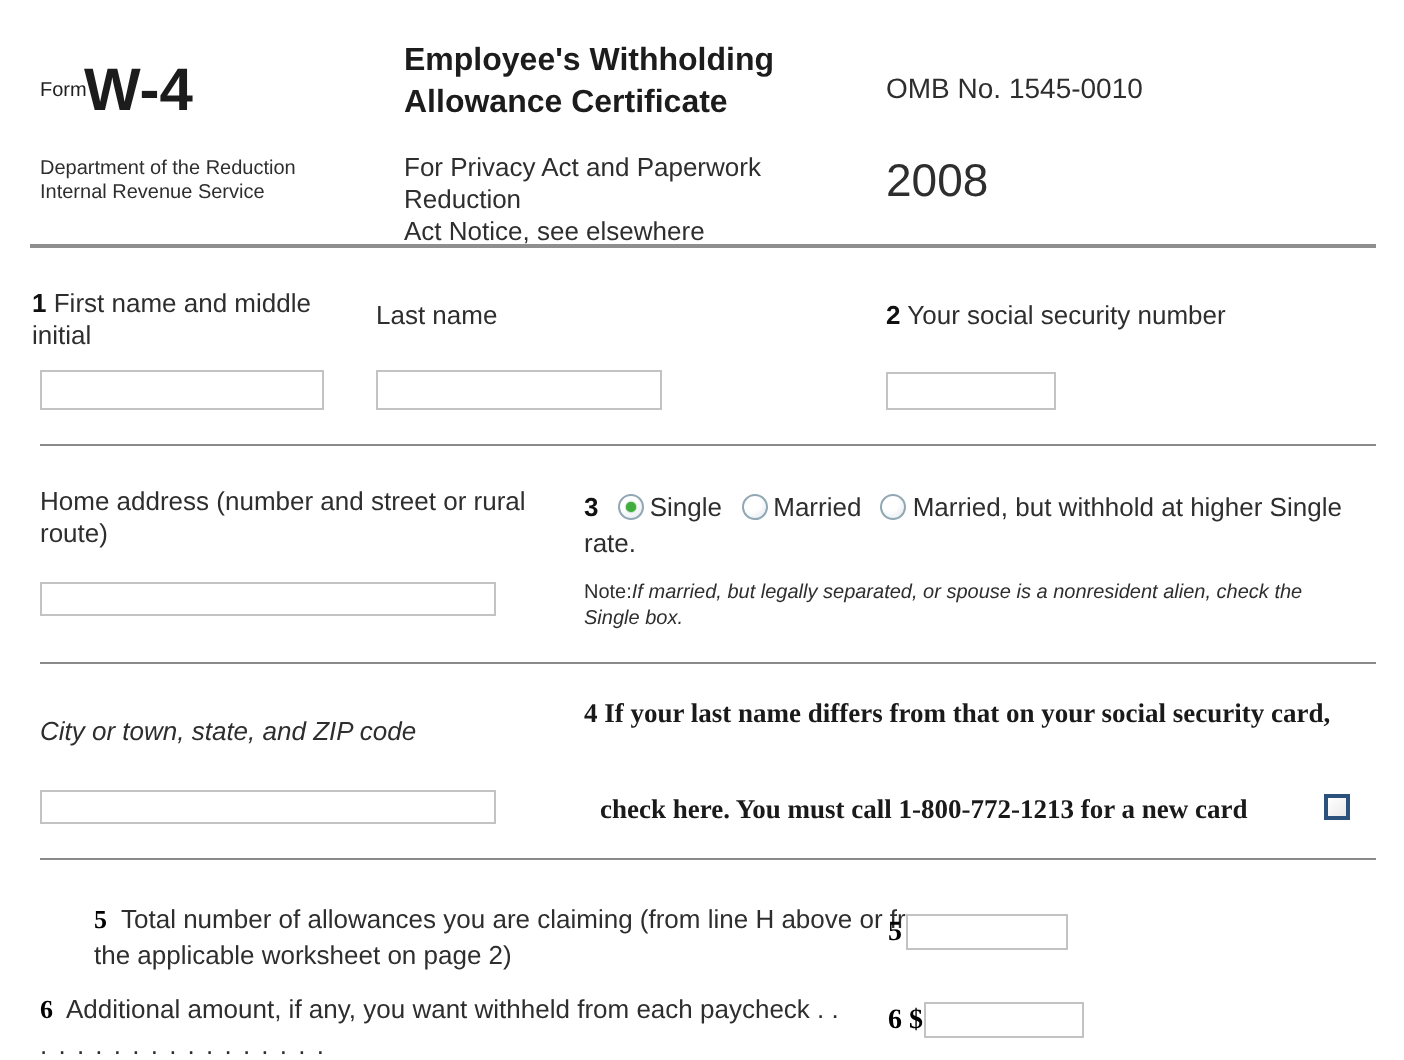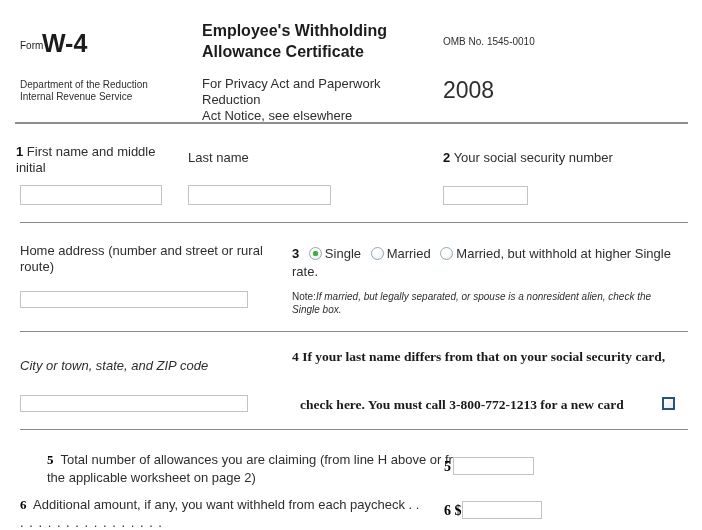--- a/index.html
+++ b/index.html
@@ -6,25 +6,25 @@
   .page{
     position:relative;width:702px;height:530px;background:#ffffff;
     font-family:"Liberation Sans", sans-serif;color:#303030;overflow:hidden;
   }
   .abs{position:absolute;}
   .hr{position:absolute;border-top:2px solid #8f8f8f;height:0;}
   .hr.thin{border-top:1px solid #8a8a8a;}
   .b{font-weight:bold;color:#111;}
   .serifb{font-family:"Liberation Serif", serif;font-weight:bold;color:#000;}
   .form-word{font-size:10px;color:#222;}
-  .form-number{font-size:25px;font-weight:bold;color:#1c1c1c;letter-spacing:0px;}
+  .form-number{font-size:30px;font-weight:bold;color:#1c1c1c;letter-spacing:0px;}
   .dept{font-size:10px;line-height:12px;color:#2e2e2e;}
   .title{font-size:16px;font-weight:bold;line-height:21px;color:#1c1c1c;}
   .privacy{font-size:13px;line-height:16px;color:#2e2e2e;}
-  .omb{font-size:10px;color:#2e2e2e;}
+  .omb{font-size:14px;color:#2e2e2e;}
   .year{font-size:23px;color:#2e2e2e;}
   .lbl{font-size:13px;line-height:16px;color:#2e2e2e;}
   .txtin{
     position:absolute;border:1px solid #c3c3c3;background:#fff;
     font-family:"Liberation Sans", sans-serif;font-size:12px;color:#222;
     padding:0 2px;box-sizing:border-box;
   }
   .radio{
     display:inline-block;width:13px;height:13px;border-radius:50%;
     border:1px solid #91a7b4;background:radial-gradient(circle at 35% 30%, #ffffff 40%, #dde6ec);
@@ -105,21 +105,21 @@
 
   <div class="hr thin" style="left:20px;top:331px;width:668px;"></div>
 
   <div class="abs lbl" style="left:20px;top:358px;width:272px;font-style:italic;">City or town, state, and ZIP code</div>
   <input class="txtin" style="left: 20px; top: 395px; width: 228px; height: 17px;" value="">
 
   <div class="abs seriftext" style="left:292px;top:349px;width:382px;">
     <span>4</span>
     <span>If your last name differs from that on your social security card,</span>
   </div>
-  <div class="abs seriftext" style="left:300px;top:397px;width:360px;">check here. You must call 3-800-772-1213 for a new card</div>
+  <div class="abs seriftext" style="left:300px;top:397px;width:360px;">check here. You must call 1-800-772-1213 for a new card</div>
   <span class="chk" style="left:662px;top:397px;"></span>
 
   <div class="hr thin" style="left:20px;top:429px;width:668px;"></div>
 
   <div class="abs itemtext" style="left:20px;top:451px;width:442px;margin-left:27px;">
     <span class="serifb">5</span>&nbsp;
     <span>Total number of allowances you are claiming (from line H above or from the applicable worksheet on page 2)</span>
   </div>
   <span class="abs boxlabel" style="left:444px;top:459px;">5</span>
   <input class="txtin" style="left: 453px; top: 457px; width: 81px; height: 18px;" value="">

